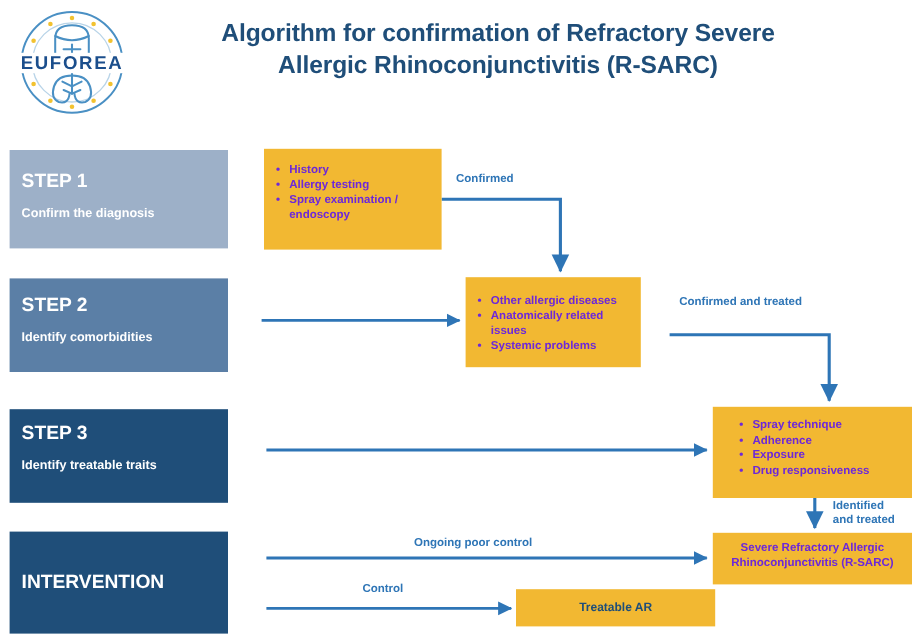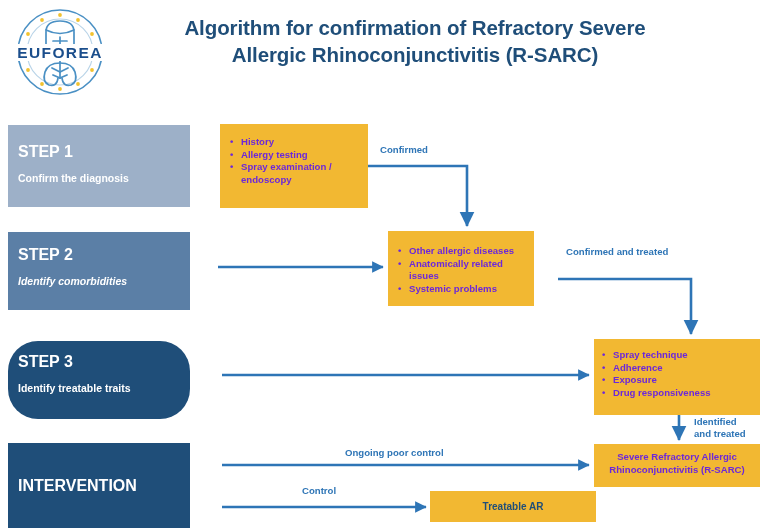--- a/index.html
+++ b/index.html
@@ -61,23 +61,23 @@
     font-weight: bold;
     line-height: 13px;
   }
 
   #step1-box { top: 125px; height: 82px; background: #9DB0C8; }
   #step1-box .step-title { top: 20px; }
   #step1-box .step-sub   { top: 47px; }
 
   #step2-box { top: 232px; height: 78px; background: #5B7FA6; }
   #step2-box .step-title { top: 16px; }
-  #step2-box .step-sub   { top: 43px; font-style: italic; }
-
-  #step3-box { top: 341px; height: 78px; background: #1F4E79; border-radius: 30px; }
+  #step2-box .step-sub   { top: 43px; }
+
+  #step3-box { top: 341px; height: 78px; background: #1F4E79; }
   #step3-box .step-title { top: 14px; }
   #step3-box .step-sub   { top: 41px; }
 
   #intervention-box { top: 443px; height: 85px; background: #1F4E79; }
   #intervention-box .step-title { top: 36px; }
 
   
   .yellow-box {
     position: absolute;
     background: #F2B832;
@@ -99,21 +99,21 @@
   .yellow-box li::before {
     content: "\2022";
     position: absolute;
     left: 2px;
     top: 0;
     font-size: 9.6px;
   }
 
   #box-step1 { left: 220px; top: 124px; width: 148px; height: 84px; padding: 12px 8px 0 8px; }
   #box-step2 { left: 388px; top: 231px; width: 146px; height: 75px; padding: 14px 8px 0 8px; }
-  #box-step3 { left: 594px; top: 339px; width: 166px; height: 76px; padding: 10px 8px 0 6px; }
+  #box-step3 { left: 594px; top: 339px; width: 166px; height: 76px; padding: 10px 8px 0 20px; }
 
   #box-rsarc {
     left: 594px;
     top: 444px;
     width: 166px;
     height: 43px;
     padding: 6px 5px 0 5px;
     text-align: center;
     font-size: 9.6px;
     font-weight: bold;

